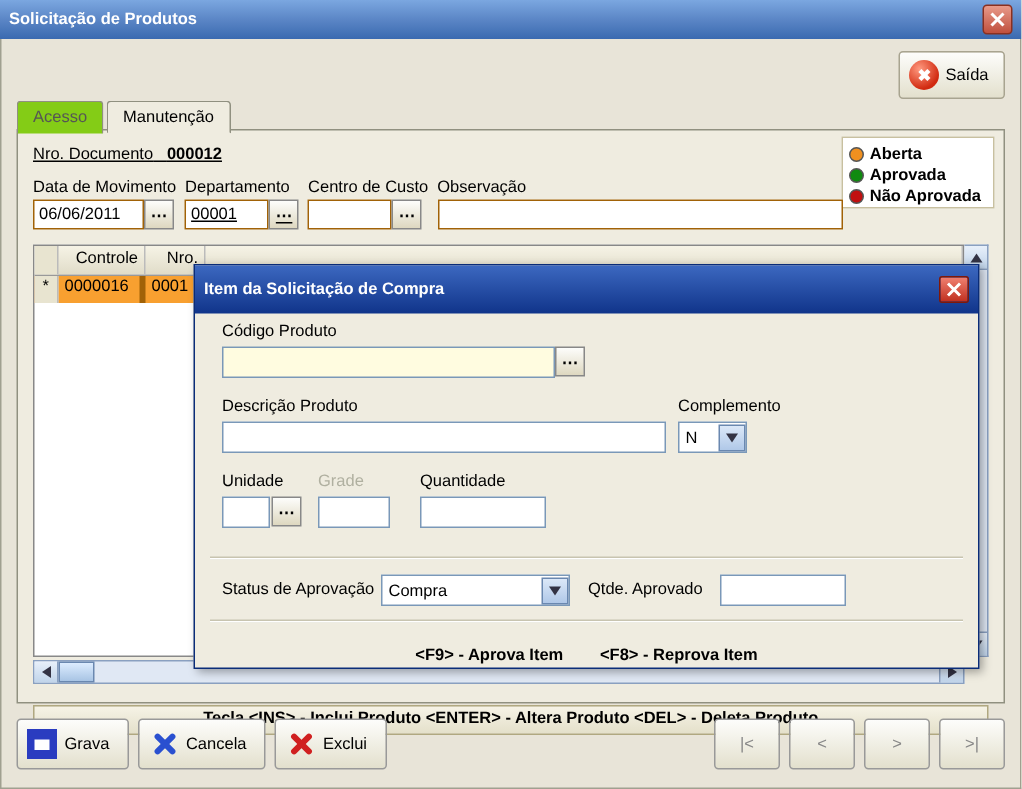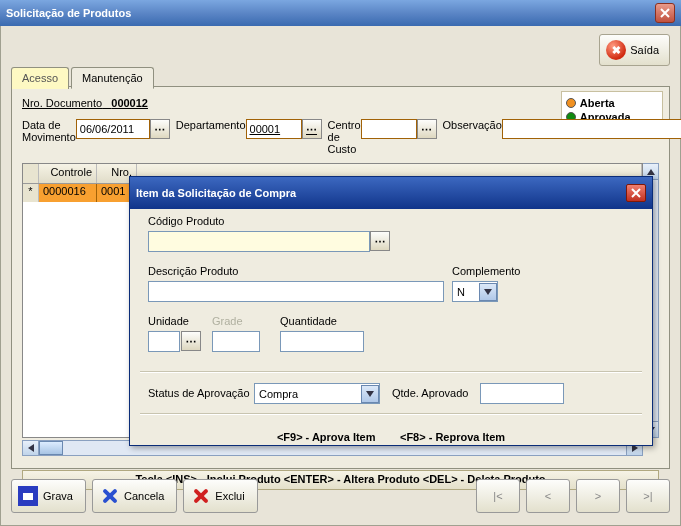--- a/index.html
+++ b/index.html
@@ -33,39 +33,39 @@
   }
   .exit-btn .ico {
     width: 20px; height: 20px; border-radius: 10px;
     background: radial-gradient(circle at 35% 30%, #ff9a80, #d12a10 70%);
     display:flex;align-items:center;justify-content:center;color:#fff;font-weight:bold;
   }
 
   
   .tabstrip { position:absolute; top:40px; left:10px; display:flex; gap:0; z-index:2; }
   .tab { padding:4px 10px; background:#efece0; border:1px solid #909080; border-bottom:none; border-radius:3px 3px 0 0; margin-right:2px; position:relative; top:1px;}
-  .tab.inactive { background:#fef9c3; color:#555; }
+  .tab.inactive { background:#84cc16; color:#555; }
   .tab.active { background:#efece0; z-index:3; border-bottom:1px solid #efece0;}
 
   .tabpanel {
     position:absolute; top:60px; left:10px; right:10px; bottom:56px;
     background:#efece0; border:1px solid #909080;
   }
 
   
   .legend { position:absolute; right:6px; top:4px; background:#fff; border:1px solid #c8c0a0; padding:4px 8px 0 4px; }
   .legend div { display:flex; align-items:center; gap:4px; font-weight:bold; line-height:14px;}
   .bullet { width:10px; height:10px; border-radius:5px; border:1px solid #555;}
   .b-orange{background:#f09020;} .b-green{background:#108a10;} .b-red{background:#c01010;}
 
   .doc-label { position:absolute; left:10px; top:10px;text-decoration:underline; }
   .doc-value { font-weight:bold; }
 
   .fields-row { position:absolute; left:10px; top:32px; display:flex; gap:6px; }
-  .fld { display:flex; flex-direction:row; }
+  .fld { display:flex; flex-direction:column; }
   .fld label { margin-bottom:2px; }
   .txt {
     height:20px; background:#fff; border:1px solid #a16207;
     padding:1px 3px; display:inline-flex; align-items:center;
   }
   .ellips-btn {
     width:20px; height:20px; background:linear-gradient(#fdfdfb,#ded8c0);
     border:1px solid #888; display:inline-flex; align-items:center; justify-content:center;
     font-weight:bold;
   }
@@ -73,21 +73,21 @@
     width:18px; height:18px; background:linear-gradient(#dbe8f8,#b0c8e8);
     border:1px solid #6a88b0; display:inline-flex;align-items:center;justify-content:center;
   }
 
   
   .grid-wrap { position:absolute; left:10px; right:10px; top:76px; bottom:30px; display:flex; }
   .grid { flex:1; background:#fff; border:1px solid #888; position:relative; overflow:hidden; }
   .grid-head { height:20px; background:linear-gradient(#f6f3e6,#e0dcc8); border-bottom:1px solid #999; display:flex;text-align:right; }
   .gh { border-right:1px solid #bbb; padding:2px 4px; font-weight:normal; }
   .grid-row { height:18px; display:flex; }
-  .gc { border-right:1px solid #a16207; padding:1px 4px; }
+  .gc { border-right:4px solid #a16207; padding:1px 4px; }
   .rowmark { width:16px; background:#e8e4d0; border-right:1px solid #bbb; text-align:center; }
   .vscroll { width:16px; background:#e0e8f4; border:1px solid #8aa0c0; border-left:none; position:relative;}
   .vscroll .arr { height:16px; background:linear-gradient(#e8f0fa,#c0d4ea); border-bottom:1px solid #8aa0c0; display:flex;align-items:center;justify-content:center;}
   .vscroll .arr.bot{position:absolute;bottom:0;left:0;right:0;border-top:1px solid #8aa0c0;border-bottom:none;}
   .hscroll { position:absolute; left:10px; right:26px; bottom:12px; height:16px; background:#e0e8f4; border:1px solid #8aa0c0; display:flex;}
   .hscroll .arr{width:16px;background:linear-gradient(#e8f0fa,#c0d4ea);border-right:1px solid #8aa0c0;display:flex;align-items:center;justify-content:center;}
   .hscroll .arr.right{margin-left:auto;border-left:1px solid #8aa0c0;border-right:none;}
   .hscroll .thumb{width:24px;background:linear-gradient(#dcecff,#a8c4e4);border:1px solid #6a88b0;margin:0;}
 
   .hint-bar {

